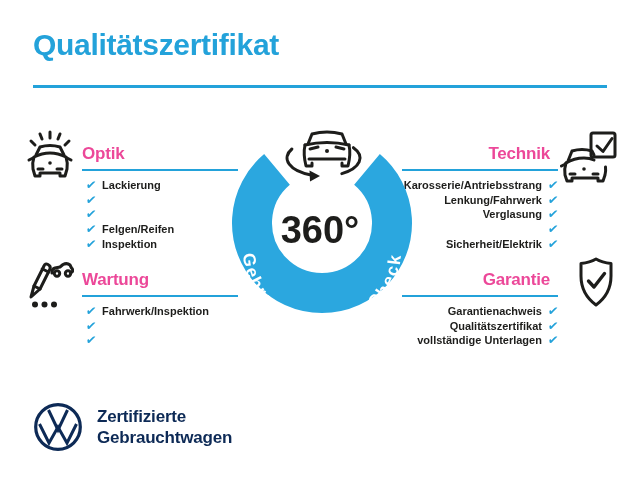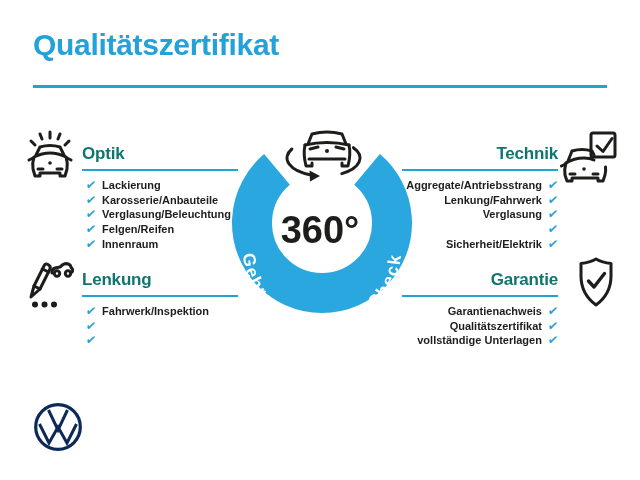--- a/index.html
+++ b/index.html
@@ -19,21 +19,21 @@
   .header-rule {
     position: absolute; left: 33px; top: 85px; width: 574px; height: 2.5px;
     background: #23a2da;
   }
 
   
   .sec { position: absolute; width: 220px; }
   .sec-icon { position: absolute; top: 2px; }
   .sec h2 {
     position: absolute; top: 16px; font-size: 17px; font-weight: bold;
-    color: #0f766e; letter-spacing: -0.2px; white-space: nowrap;
+    color: #ec4899; letter-spacing: -0.2px; white-space: nowrap;
   }
   .sec .sec-rule {
     position: absolute; top: 41px; width: 156px; height: 2px; background: #23a2da;
   }
   .sec ul { position: absolute; top: 50px; list-style: none; }
   .sec li {
     display: flex; align-items: center; height: 14.6px;
     font-size: 11px; font-weight: bold; color: #1d1d1b; white-space: nowrap;
   }
   .chk {
@@ -41,21 +41,21 @@
     font-family: "DejaVu Sans", sans-serif; transform: skewX(-8deg);
   }
   
   .sec.left .sec-icon { left: 0; }
   .sec.left h2 { left: 56px; }
   .sec.left .sec-rule { left: 56px; }
   .sec.left ul { left: 60px; }
   .sec.left .chk { margin-right: 6px; }
   
   .sec.right .sec-icon { right: 0; }
-  .sec.right h2 { right: 62px; }
+  .sec.right h2 { right: 70px; }
   .sec.right .sec-rule { right: 62px; }
   .sec.right ul { right: 62px; }
   .sec.right li { justify-content: flex-end; }
   .sec.right .chk { margin-left: 6px; }
 
   #sec-optik   { left: 26px;  top: 128px; }
   #sec-technik { right: 20px; top: 128px; }
   #sec-wartung { left: 26px;  top: 254px; }
   #sec-garantie{ right: 20px; top: 254px; }
 
@@ -110,33 +110,31 @@
     </span>
     <h2>Optik</h2>
     <div class="sec-rule"></div>
     <ul>
       <li>
           <span class="chk">✔</span>
           <span>Lackierung</span>
         </li>
       <li>
           <span class="chk">✔</span>
-          <span>Karosserie/Anbauteile</span>
-        </li>
-      <li>
-          <span class="chk">✔</span>
-          <span>Verglasung/Beleuchtung</span>
+        </li>
+      <li>
+          <span class="chk">✔</span>
         </li>
       <li>
           <span class="chk">✔</span>
           <span>Felgen/Reifen</span>
         </li>
       <li>
           <span class="chk">✔</span>
-          <span>Innenraum</span>
+          <span>Inspektion</span>
         </li>
     </ul>
   </section>
 
   <section class="sec right" id="sec-technik">
     <span class="sec-icon">
       <svg width="60" height="56" viewBox="0 0 60 56">
         <g class="icon-stroke">
           <rect x="31" y="3" width="24" height="24" rx="2"></rect>
           <path d="M37 16 L43 21.5 L52 8.5"></path>
@@ -147,21 +145,21 @@
           <path d="M10 44 L15 44"></path>
             <path d="M33 44 L38 44"></path>
         </g>
         <circle cx="24" cy="39" r="1.8" fill="#1d1d1b"></circle>
       </svg>
     </span>
     <h2>Technik</h2>
     <div class="sec-rule"></div>
     <ul>
       <li>
-          <span>Aggregate/Antriebsstrang</span>
+          <span>Karosserie/Antriebsstrang</span>
           <span class="chk">✔</span>
         </li>
       <li>
           <span>Lenkung/Fahrwerk</span>
           <span class="chk">✔</span>
         </li>
       <li>
           <span>Verglasung</span>
           <span class="chk">✔</span>
         </li>
@@ -184,21 +182,21 @@
           <path d="M16.5 13 L22.5 16"></path>
           <path d="M26 17 Q25.5 13 29 12 L34 11 L37 8.5 Q41 6.5 44 9 L45.5 12 Q47 13 46.5 15.5 L44.5 17"></path>
           <circle cx="31" cy="17.5" r="2.7"></circle>
           <circle cx="42" cy="17.5" r="2.7"></circle>
         </g>
         <circle cx="9" cy="48.5" r="3" fill="#1d1d1b"></circle>
         <circle cx="18.5" cy="48.5" r="3" fill="#1d1d1b"></circle>
         <circle cx="28" cy="48.5" r="3" fill="#1d1d1b"></circle>
       </svg>
     </span>
-    <h2>Lenkung</h2>
+    <h2>Wartung</h2>
     <div class="sec-rule"></div>
     <ul>
       <li>
           <span class="chk">✔</span>
           <span>Fahrwerk/Inspektion</span>
         </li>
       <li>
           <span class="chk">✔</span>
         </li>
       <li>
@@ -268,14 +266,18 @@
 
   <span id="footer-logo">
     <svg width="50" height="50" viewBox="0 0 50 50">
       <g fill="none" stroke="#0d2a56">
         <circle cx="25" cy="25" r="22.3" stroke-width="3.2"></circle>
         <path d="M15.5 8 L25 28 L34.5 8" stroke-width="3"></path>
         <path d="M6.5 22 L16 41 L25 25 L34 41 L43.5 22" stroke-width="3"></path>
       </g>
     </svg>
   </span>
+  <div class="brand-text">
+    <div>Zertifizierte</div>
+    <div>Gebrauchtwagen</div>
+  </div>
 
 </div>
 
 </body></html>

